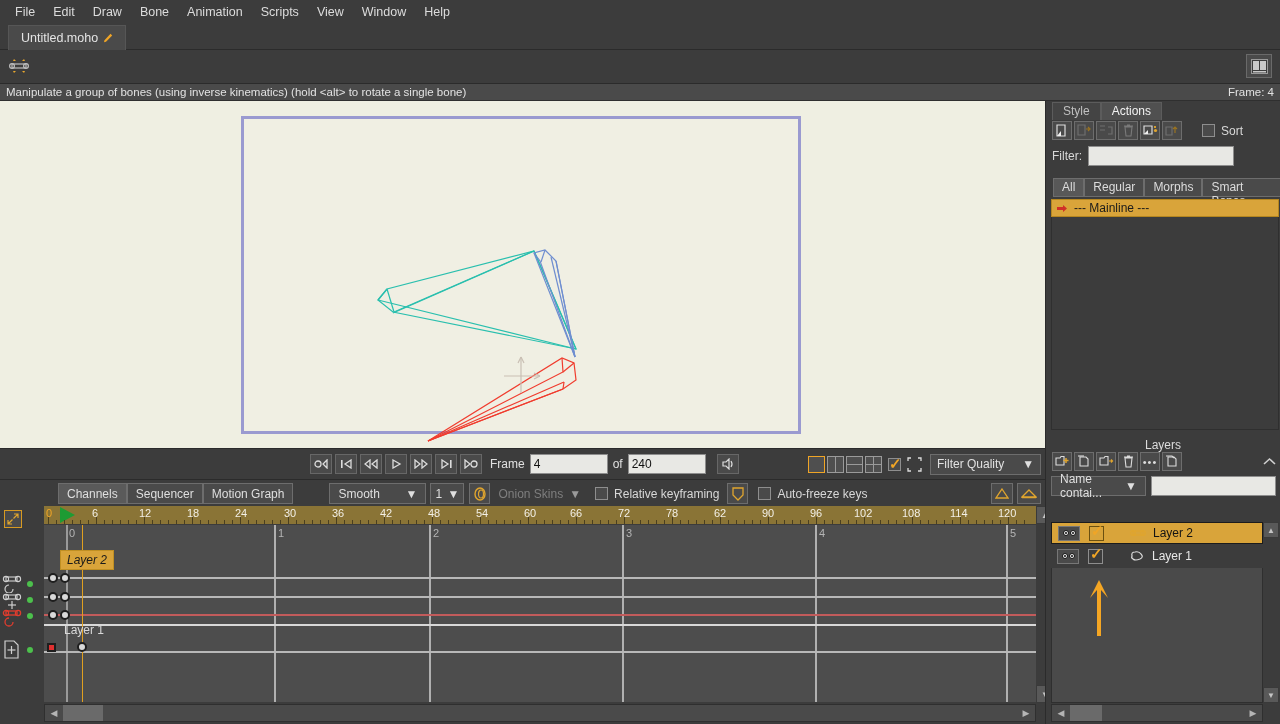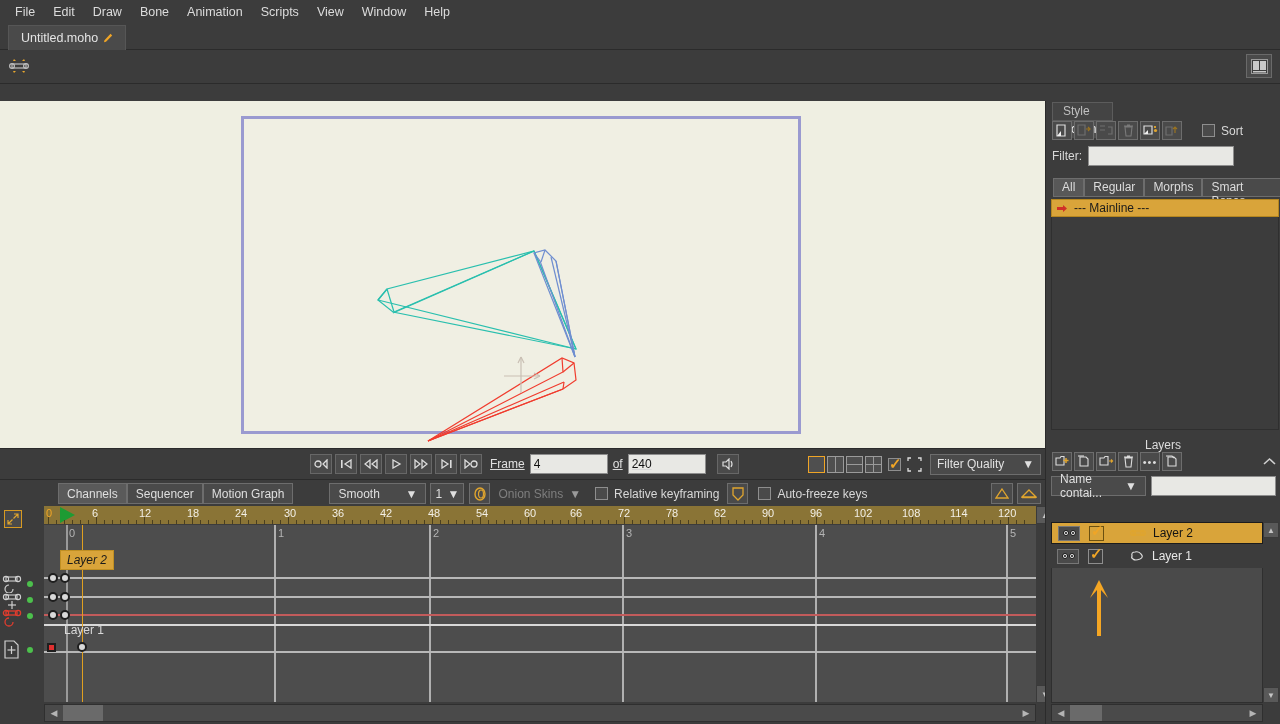--- a/index.html
+++ b/index.html
@@ -175,21 +175,21 @@
   .sb-arrow{
     width:18px;height:100%; display:flex;align-items:center;justify-content:center;
     color:#b5b5b5; font-size:9px; background:#4a4a4a;
   }
 
   
   .rpanel{
     position:absolute; left:1045px; top:101px; width:235px; height:623px;
     background:#3c3c3c; border-left:1px solid #2b2b2b;
   }
-  .ptabs{ position:absolute; left:6px; top:2px; display:flex;flex-direction:column; }
+  .ptabs{ position:absolute; left:6px; top:2px; display:flex; }
   .ptab{
     height:18px; padding:1px 10px; font-size:12px;
     background:#444; border:1px solid #5c5c5c; border-bottom:none; color:#c0c0c0;
   }
   .ptab.active{ background:#505050; color:#f2f2f2; }
   .prow{
     position:absolute; left:0; width:235px; display:flex; align-items:center;
   }
   .ibtn{
     width:20px;height:19px; background:#4a4a4a; border:1px solid #6d6d6d;
@@ -299,20 +299,24 @@
     <div class="tool-book">
       <svg width="17" height="15" viewBox="0 0 17 15">
         <rect x="0.5" y="0.5" width="16" height="14" fill="#3c3c3c" stroke="#9a9a9a"></rect>
         <rect x="2" y="2" width="6" height="9" fill="#c9c9c9"></rect>
         <rect x="9" y="2" width="6" height="9" fill="#c9c9c9"></rect>
         <rect x="2" y="12" width="13" height="1.5" fill="#c9c9c9"></rect>
       </svg>
     </div>
   </div>
 
+  <div class="statusbar">
+    <div>Manipulate a group of bones (using inverse kinematics) (hold &lt;alt&gt; to rotate a single bone)</div>
+    <div>Frame: 4</div>
+  </div>
 
   <div class="viewport">
     <div class="paper"></div>
     <svg width="1045" height="347" style="position:absolute;left:0;top:0;">
 
       <g stroke="#29bfae" fill="none" stroke-width="1.2">
         <path d="M576 248 L378 199 L387 188 L534 150 L576 248 Z"></path>
         <path d="M576 248 L393 211 L378 199"></path>
         <path d="M387 188 L394 211"></path>
         <path d="M534 150 L576 248"></path>
@@ -341,21 +345,21 @@
       <g stroke="#c9bfb4" fill="none" stroke-width="1.2">
         <line x1="504" y1="275" x2="540" y2="275"></line>
         <line x1="521" y1="292" x2="521" y2="256"></line>
         <path d="M521 256 L518 262 M521 256 L524 262"></path>
         <path d="M540 275 L534 272 M540 275 L534 278"></path>
       </g>
     </svg>
   </div>
 
   <div class="playbar">
-    <div style="margin-left:310px;display:flex;align-items:center;text-decoration:underline;">
+    <div style="margin-left:310px;display:flex;align-items:center;">
       <div class="tbtn">
         <svg width="14" height="10" viewBox="0 0 14 10">
             <circle cx="4" cy="5" r="3" fill="none" stroke="#dcdcdc" stroke-width="1.3"></circle>
             <path d="M13 1 L9 5 L13 9 Z" fill="none" stroke="#dcdcdc" stroke-width="1.3"></path>
           </svg>
       </div>
       <div class="tbtn">
         <svg width="13" height="10" viewBox="0 0 13 10">
             <rect x="1" y="1" width="1.6" height="8" fill="#dcdcdc"></rect>
             <path d="M11 1 L5 5 L11 9 Z" fill="none" stroke="#dcdcdc" stroke-width="1.3"></path>

